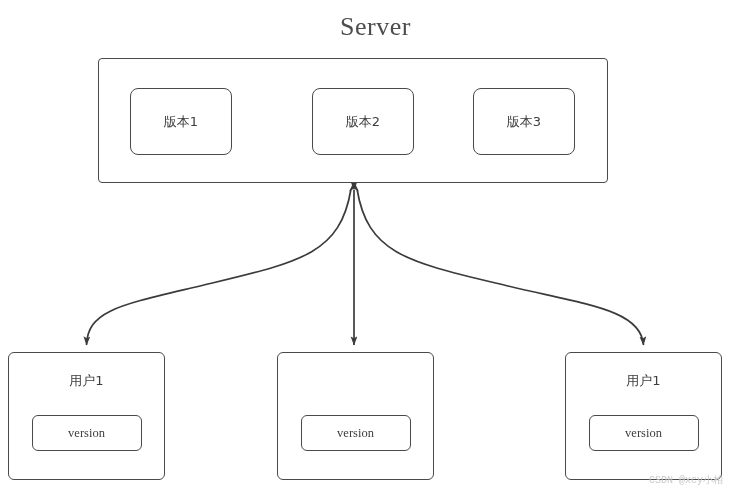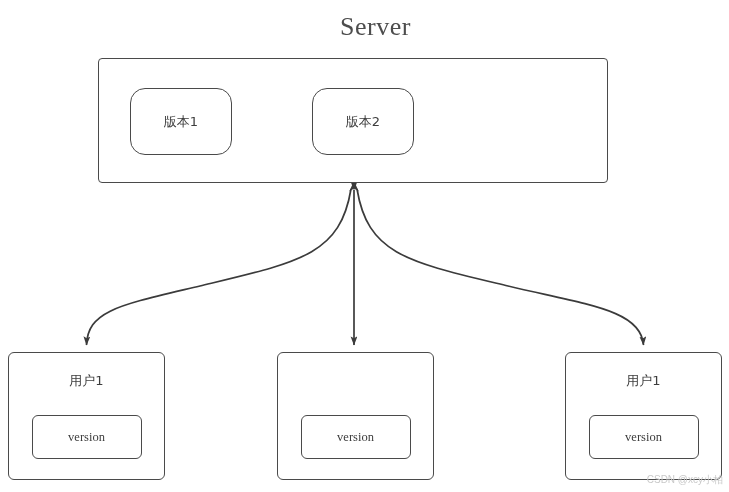--- a/index.html
+++ b/index.html
@@ -46,21 +46,21 @@
     top: 58px;
     width: 510px;
     height: 125px;
     border-radius: 4px;
     z-index: 1;
   }
   .version-node {
     top: 88px;
     width: 102px;
     height: 67px;
-    border-radius: 15px;
+    border-radius: 8px;
     display: flex;
     align-items: center;
     justify-content: center;
   }
   .version-node .node-label {
     font-family: "DejaVu Sans", "Liberation Sans", sans-serif;
     font-size: 13px;
     color: #3d3d3d;
   }
   #version-1 { left: 130px; }
@@ -86,37 +86,37 @@
     font-family: "DejaVu Sans", "Liberation Sans", sans-serif;
     font-size: 13px;
     color: #3d3d3d;
   }
   .version-chip {
     position: absolute;
     left: 50%;
     transform: translateX(-50%);
     top: 62px;
     width: 110px;
-    height: 44px;
+    height: 36px;
     box-sizing: border-box;
     border: 1.6px solid #4a4a4a;
     border-radius: 6px;
     background: #ffffff;
     display: flex;
     align-items: center;
     justify-content: center;
     font-family: "Liberation Serif", "DejaVu Serif", serif;
     font-size: 12.5px;
     color: #3d3d3d;
   }
   .watermark {
     position: absolute;
     right: 6px;
     bottom: 5px;
-    font-family: Liberation Sans, sans-serif;
+    font-family: Liberation Mono, monospace;
     font-size: 10px;
     color: #c9c9c9;
     z-index: 5;
     white-space: nowrap;
   }
 </style>
 </head>
 <body>
 
 <div id="canvas">
@@ -149,20 +149,23 @@
   <div class="node server-box"></div>
 
   <div class="node version-node" id="version-1">
     <span class="node-label">版本1</span>
   </div>
 
   <div class="node version-node" id="version-2">
     <span class="node-label">版本2</span>
   </div>
 
+  <div class="node version-node" id="version-3">
+    <span class="node-label">版本3</span>
+  </div>
 
   <div class="node user-node" id="user-1">
     <span class="node-label">用户1</span>
     <span class="version-chip">version</span>
   </div>
 
   <div class="node user-node" id="user-2">
     <span class="version-chip">version</span>
   </div>
 

